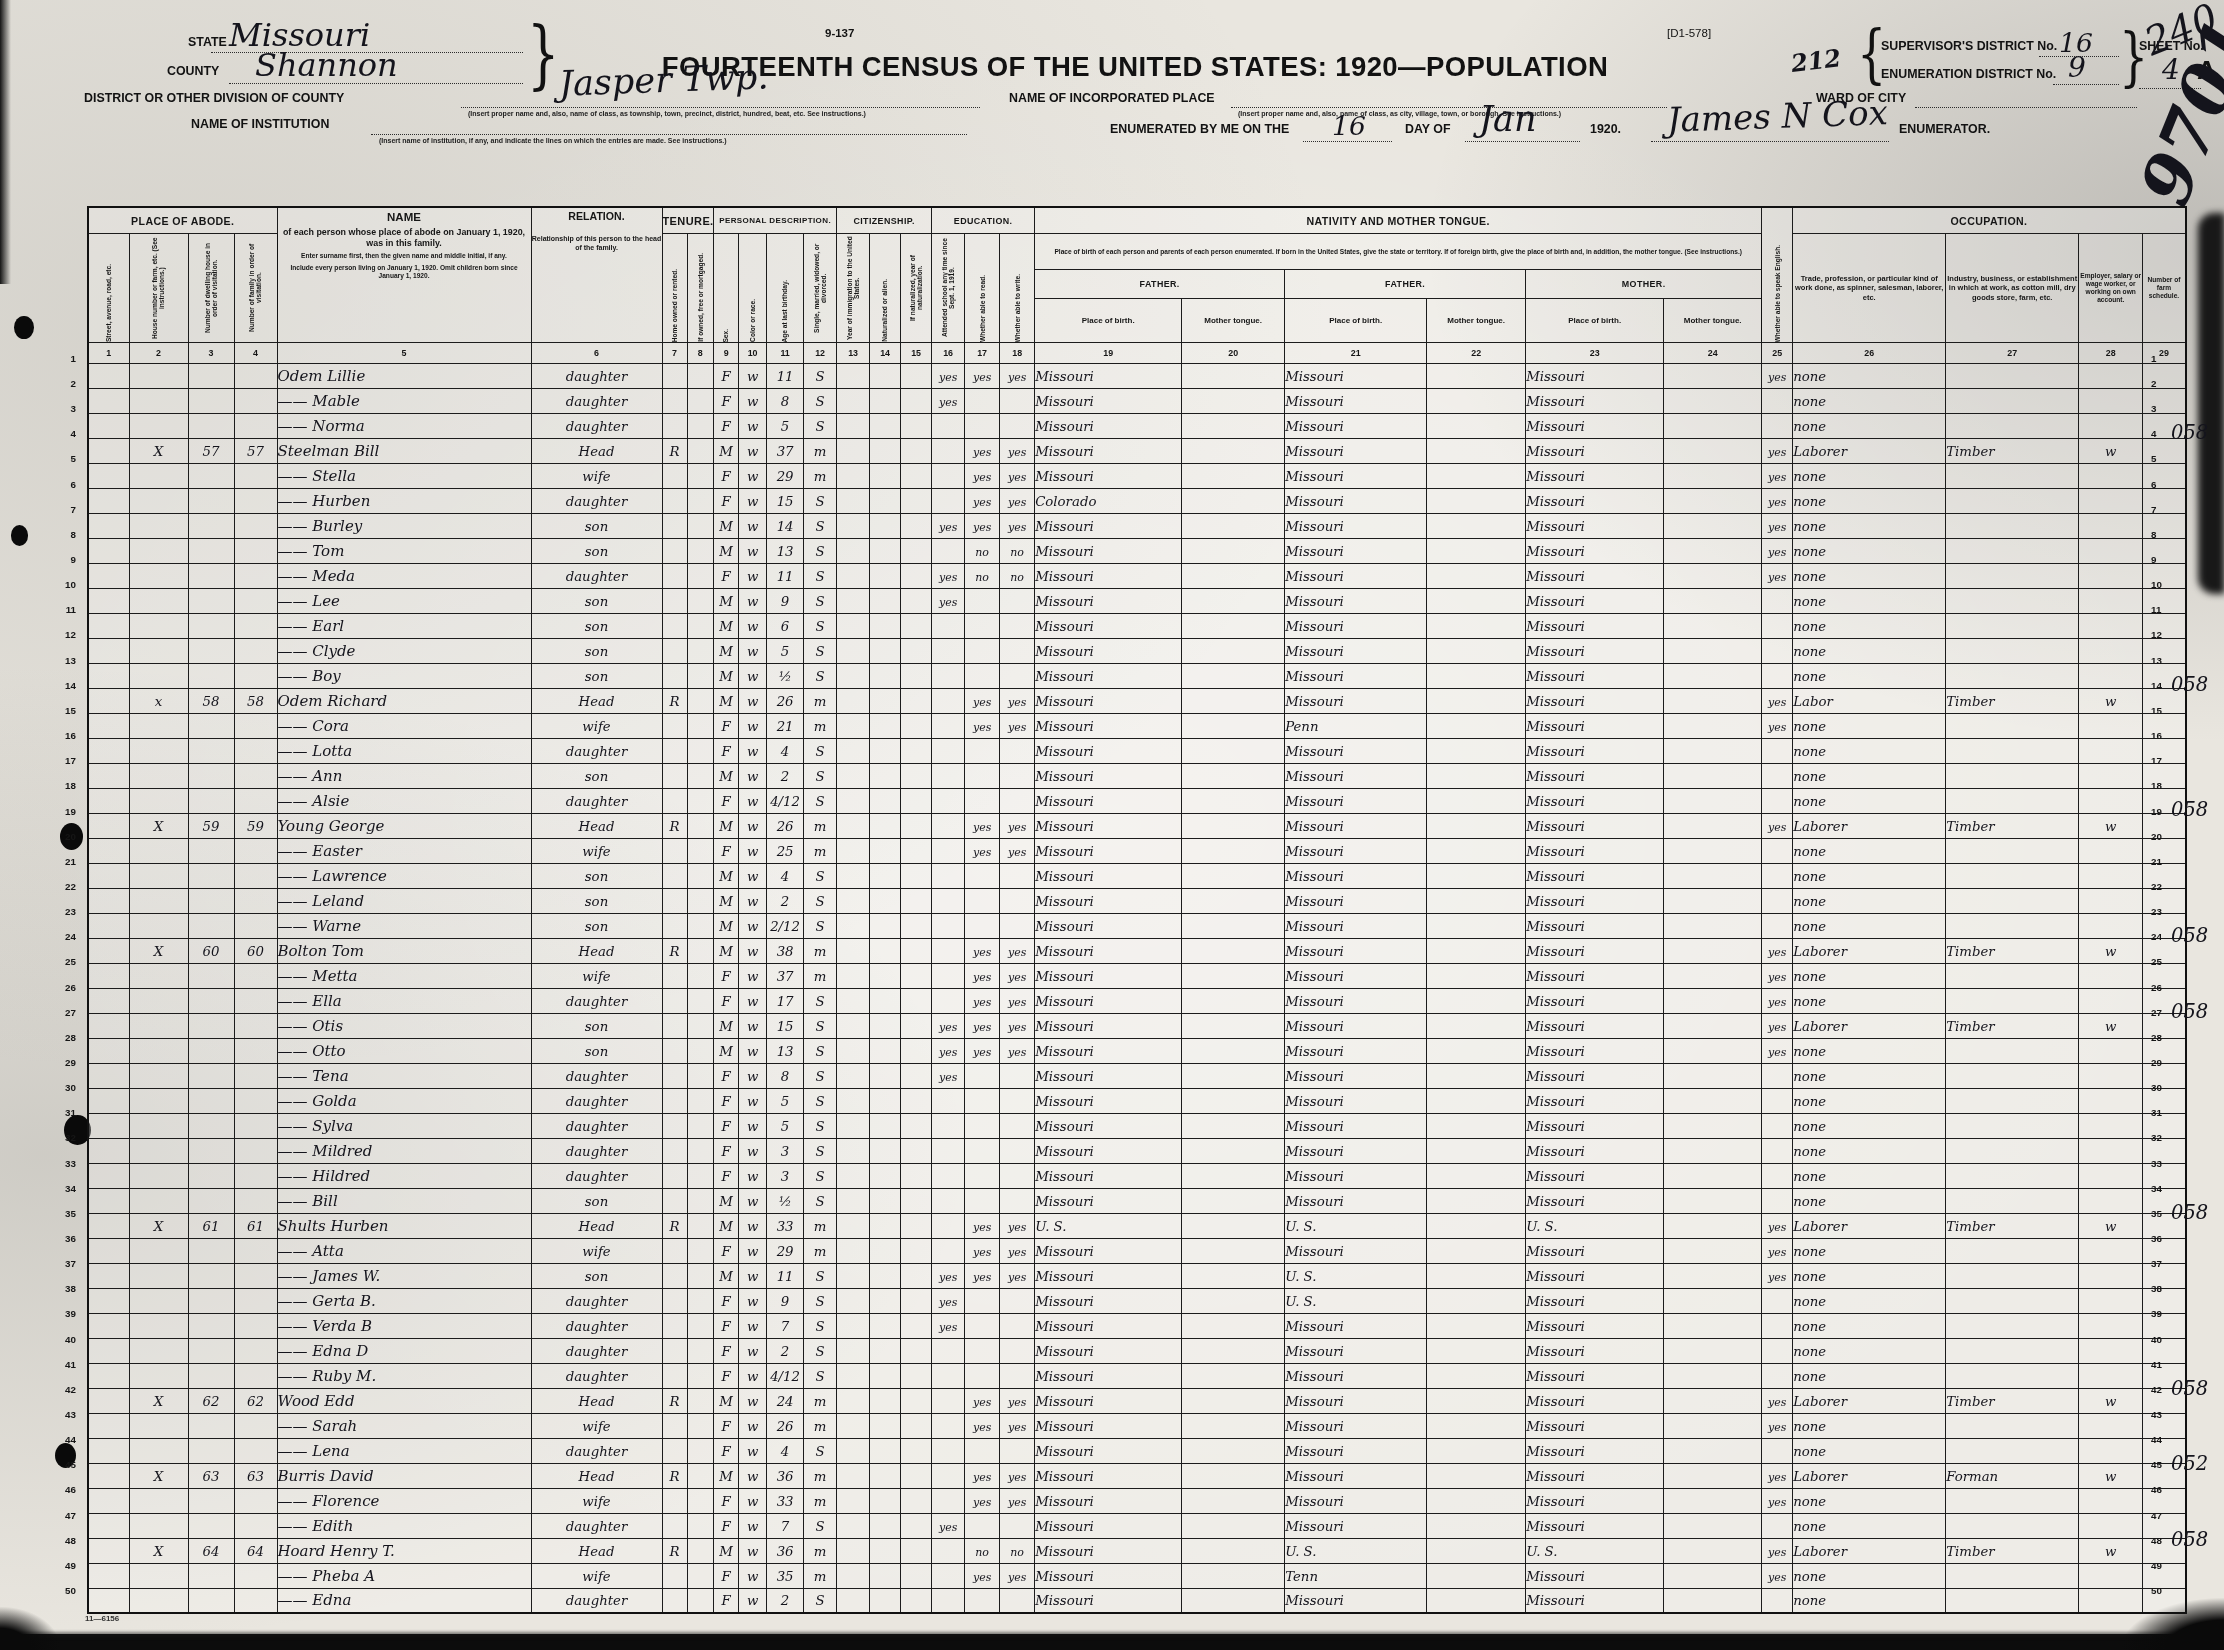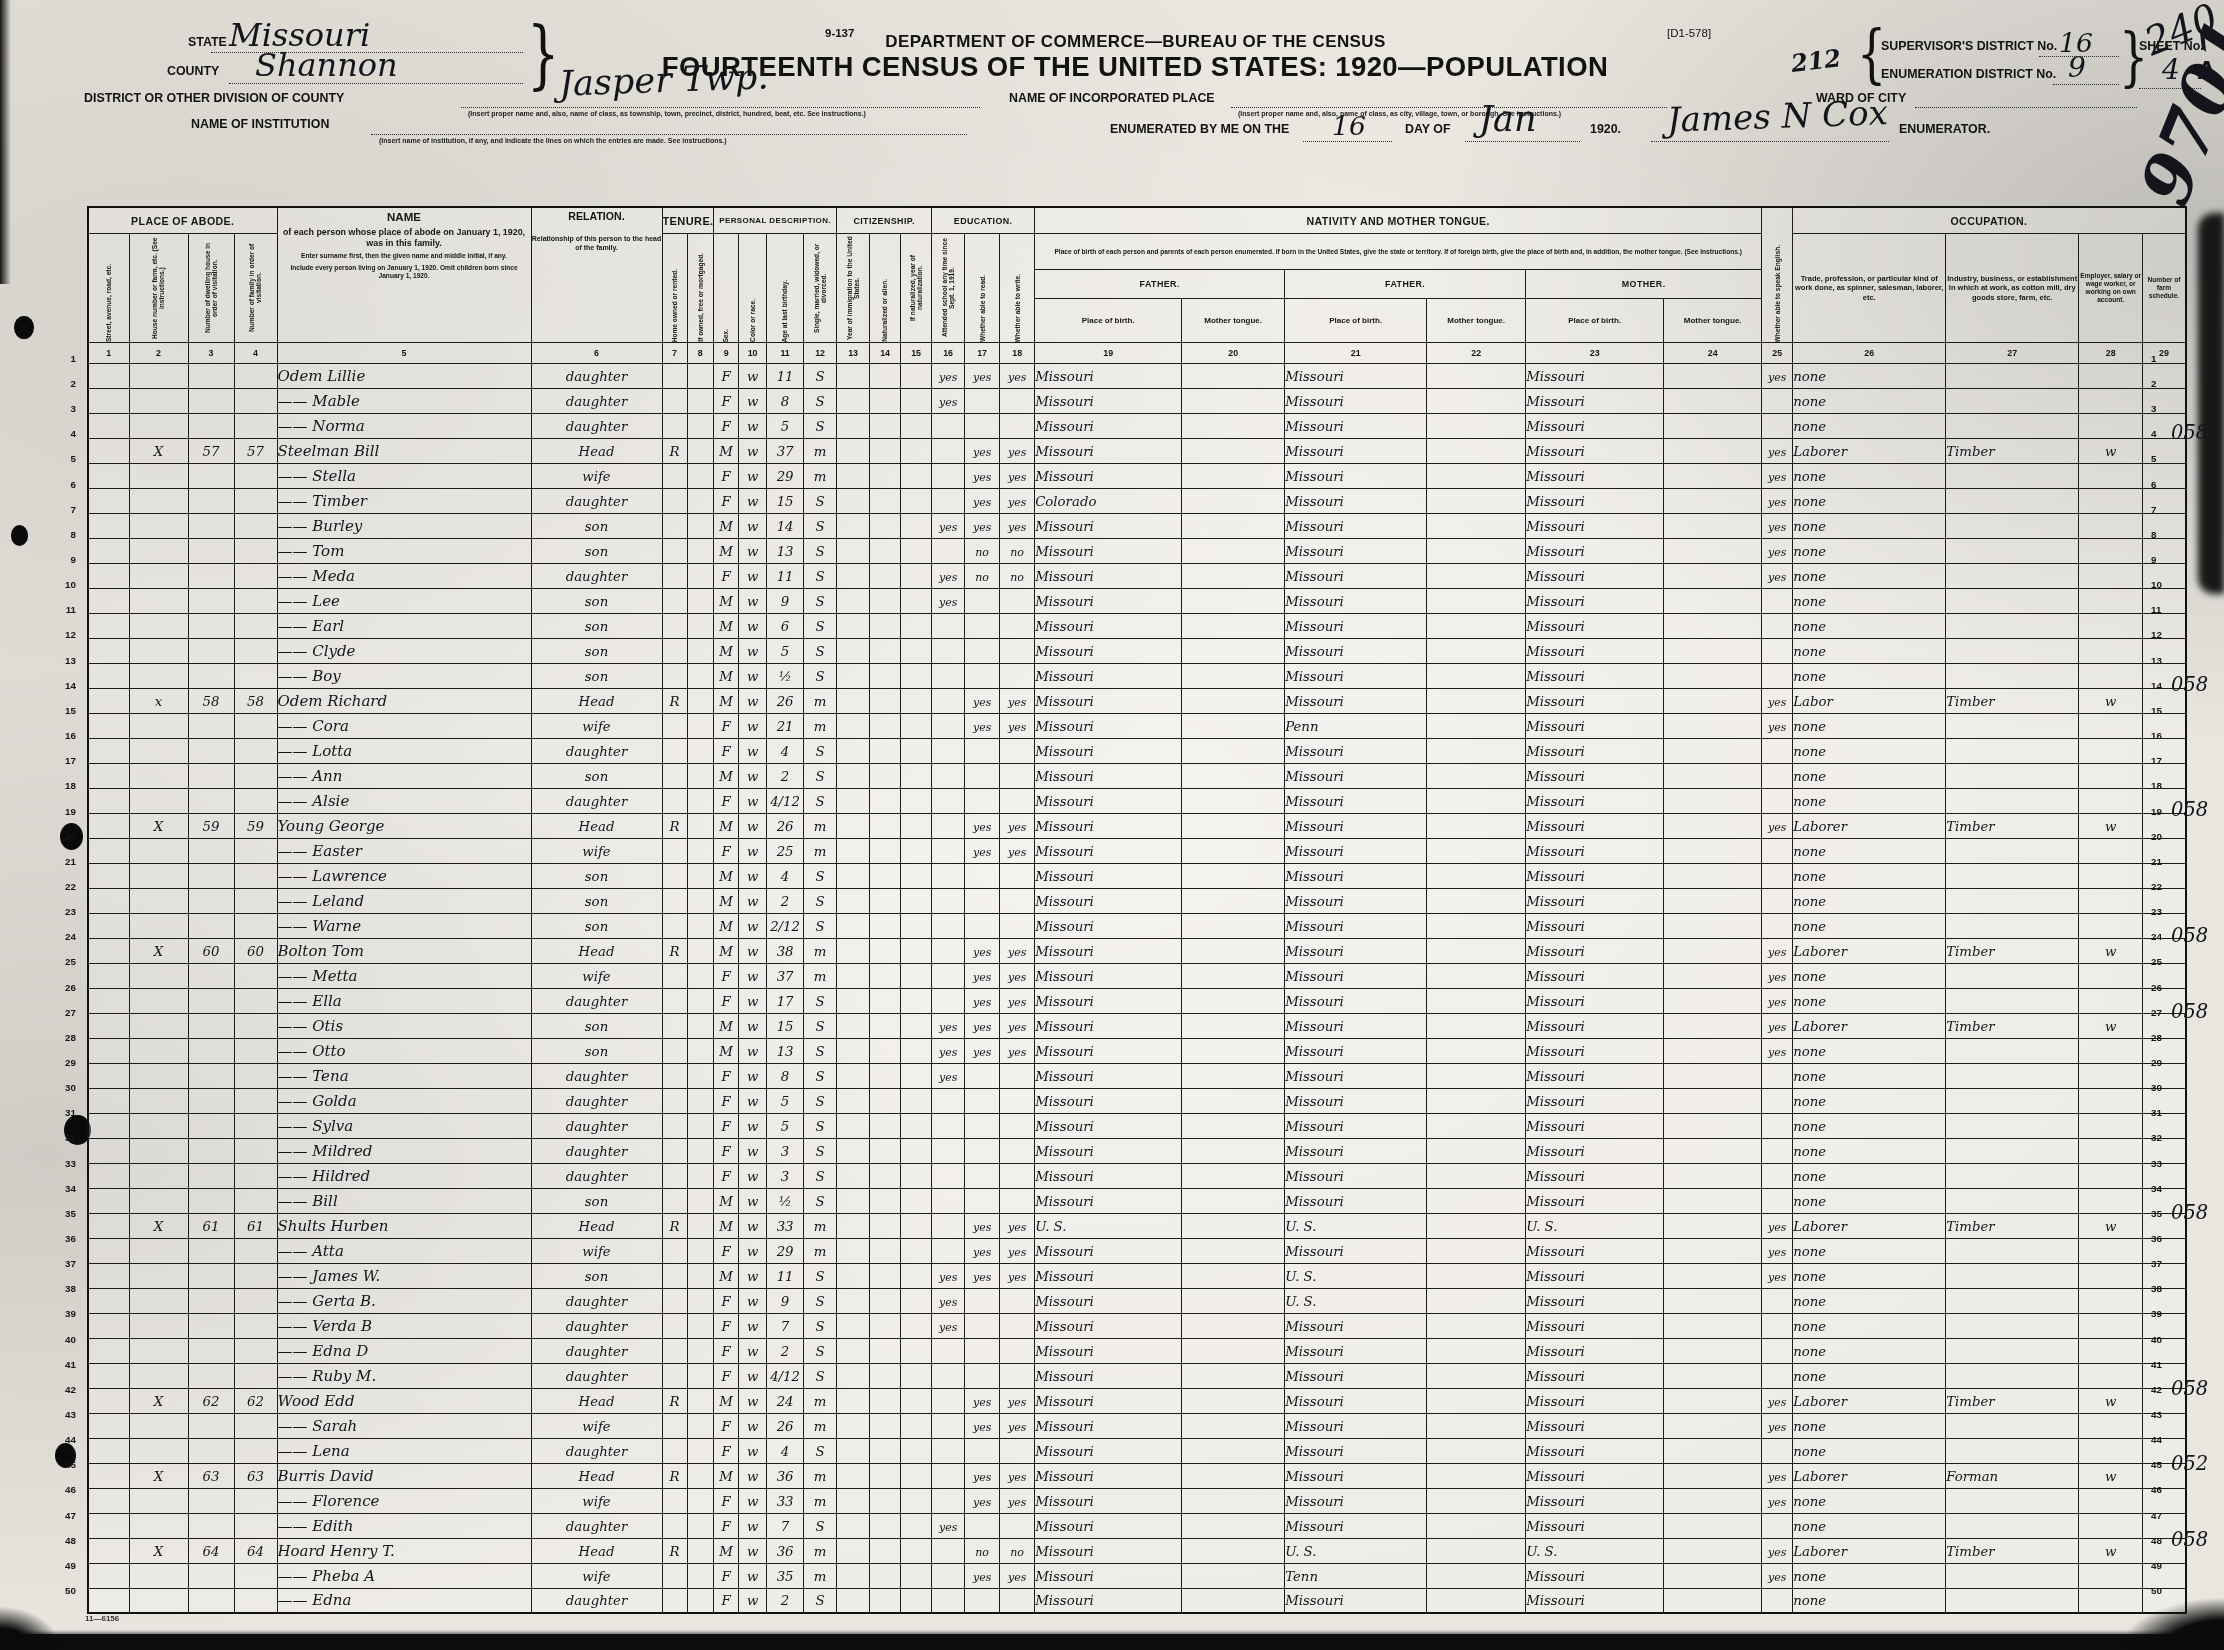--- a/index.html
+++ b/index.html
@@ -62,21 +62,20 @@
   <div class="blob-right"></div>
   <div class="corner-br"></div>
   <div class="corner-bl"></div>
   <div class="hole" style="left:14px;top:316px;width:19.5px;height:23px;"></div>
   <div class="hole" style="left:10.6px;top:525px;width:17.7px;height:21px;"></div>
   <div class="hole" style="left:60px;top:823px;width:23px;height:26.6px;"></div>
   <div class="hole" style="left:64px;top:1115px;width:26.6px;height:30px;"></div>
   <div class="hole" style="left:55px;top:1443px;width:21px;height:25px;"></div>
 
   <div class="fh" style="left:825px;top:26.6px;font-size:11.5px;">9-137</div>
-  <div class="fh" style="left:621px;top:32px;width:1029px;text-align:center;font-size:17px;letter-spacing:0.4px;">DEPARTMENT OF COMMERCE—BUREAU OF THE CENSUS</div>
   <div class="fh" style="left:550px;top:51px;width:1170px;text-align:center;font-size:27.5px;letter-spacing:0.4px;">FOURTEENTH CENSUS OF THE UNITED STATES: 1920—POPULATION</div>
   <div class="fh" style="left:1667px;top:26.6px;font-size:11.5px;font-weight:normal;">[D1-578]</div>
   <div class="hw" style="position:absolute;left:1791px;top:46px;font-size:24px;font-weight:bold;transform:rotate(-7deg);">212</div>
 
   <div class="fh" style="left:167px;top:35px;font-size:12.4px;margin-left:21px;">STATE</div>
   <div class="dots" style="left:211px;top:51px;width:312px;"></div>
   <div class="hw" style="position:absolute;left:229px;top:16px;font-size:32px;">Missouri</div>
   <div class="fh" style="left:167px;top:64px;font-size:12.4px;">COUNTY</div>
   <div class="dots" style="left:229px;top:82px;width:294px;"></div>
   <div class="hw" style="position:absolute;left:255px;top:46px;font-size:32px;">Shannon</div>
@@ -430,21 +429,21 @@
           <td class="l sb"><span class="hw hwc">none</span></td>
           <td class="l"></td>
           <td></td>
           <td></td>
         </tr>
         <tr>
           <td></td>
           <td></td>
           <td></td>
           <td></td>
-          <td class="l sb"><span class="hw nm">—— Timber</span></td>
+          <td class="l sb"><span class="hw nm">—— Hurben</span></td>
           <td class="sb"><span class="hw hwc">daughter</span></td>
           <td class="sb"></td>
           <td></td>
           <td class="sb"><span class="hw hwc">F</span></td>
           <td><span class="hw hwc">w</span></td>
           <td><span class="hw hwc">15</span></td>
           <td><span class="hw hwc">S</span></td>
           <td class="sb"></td>
           <td></td>
           <td></td>

